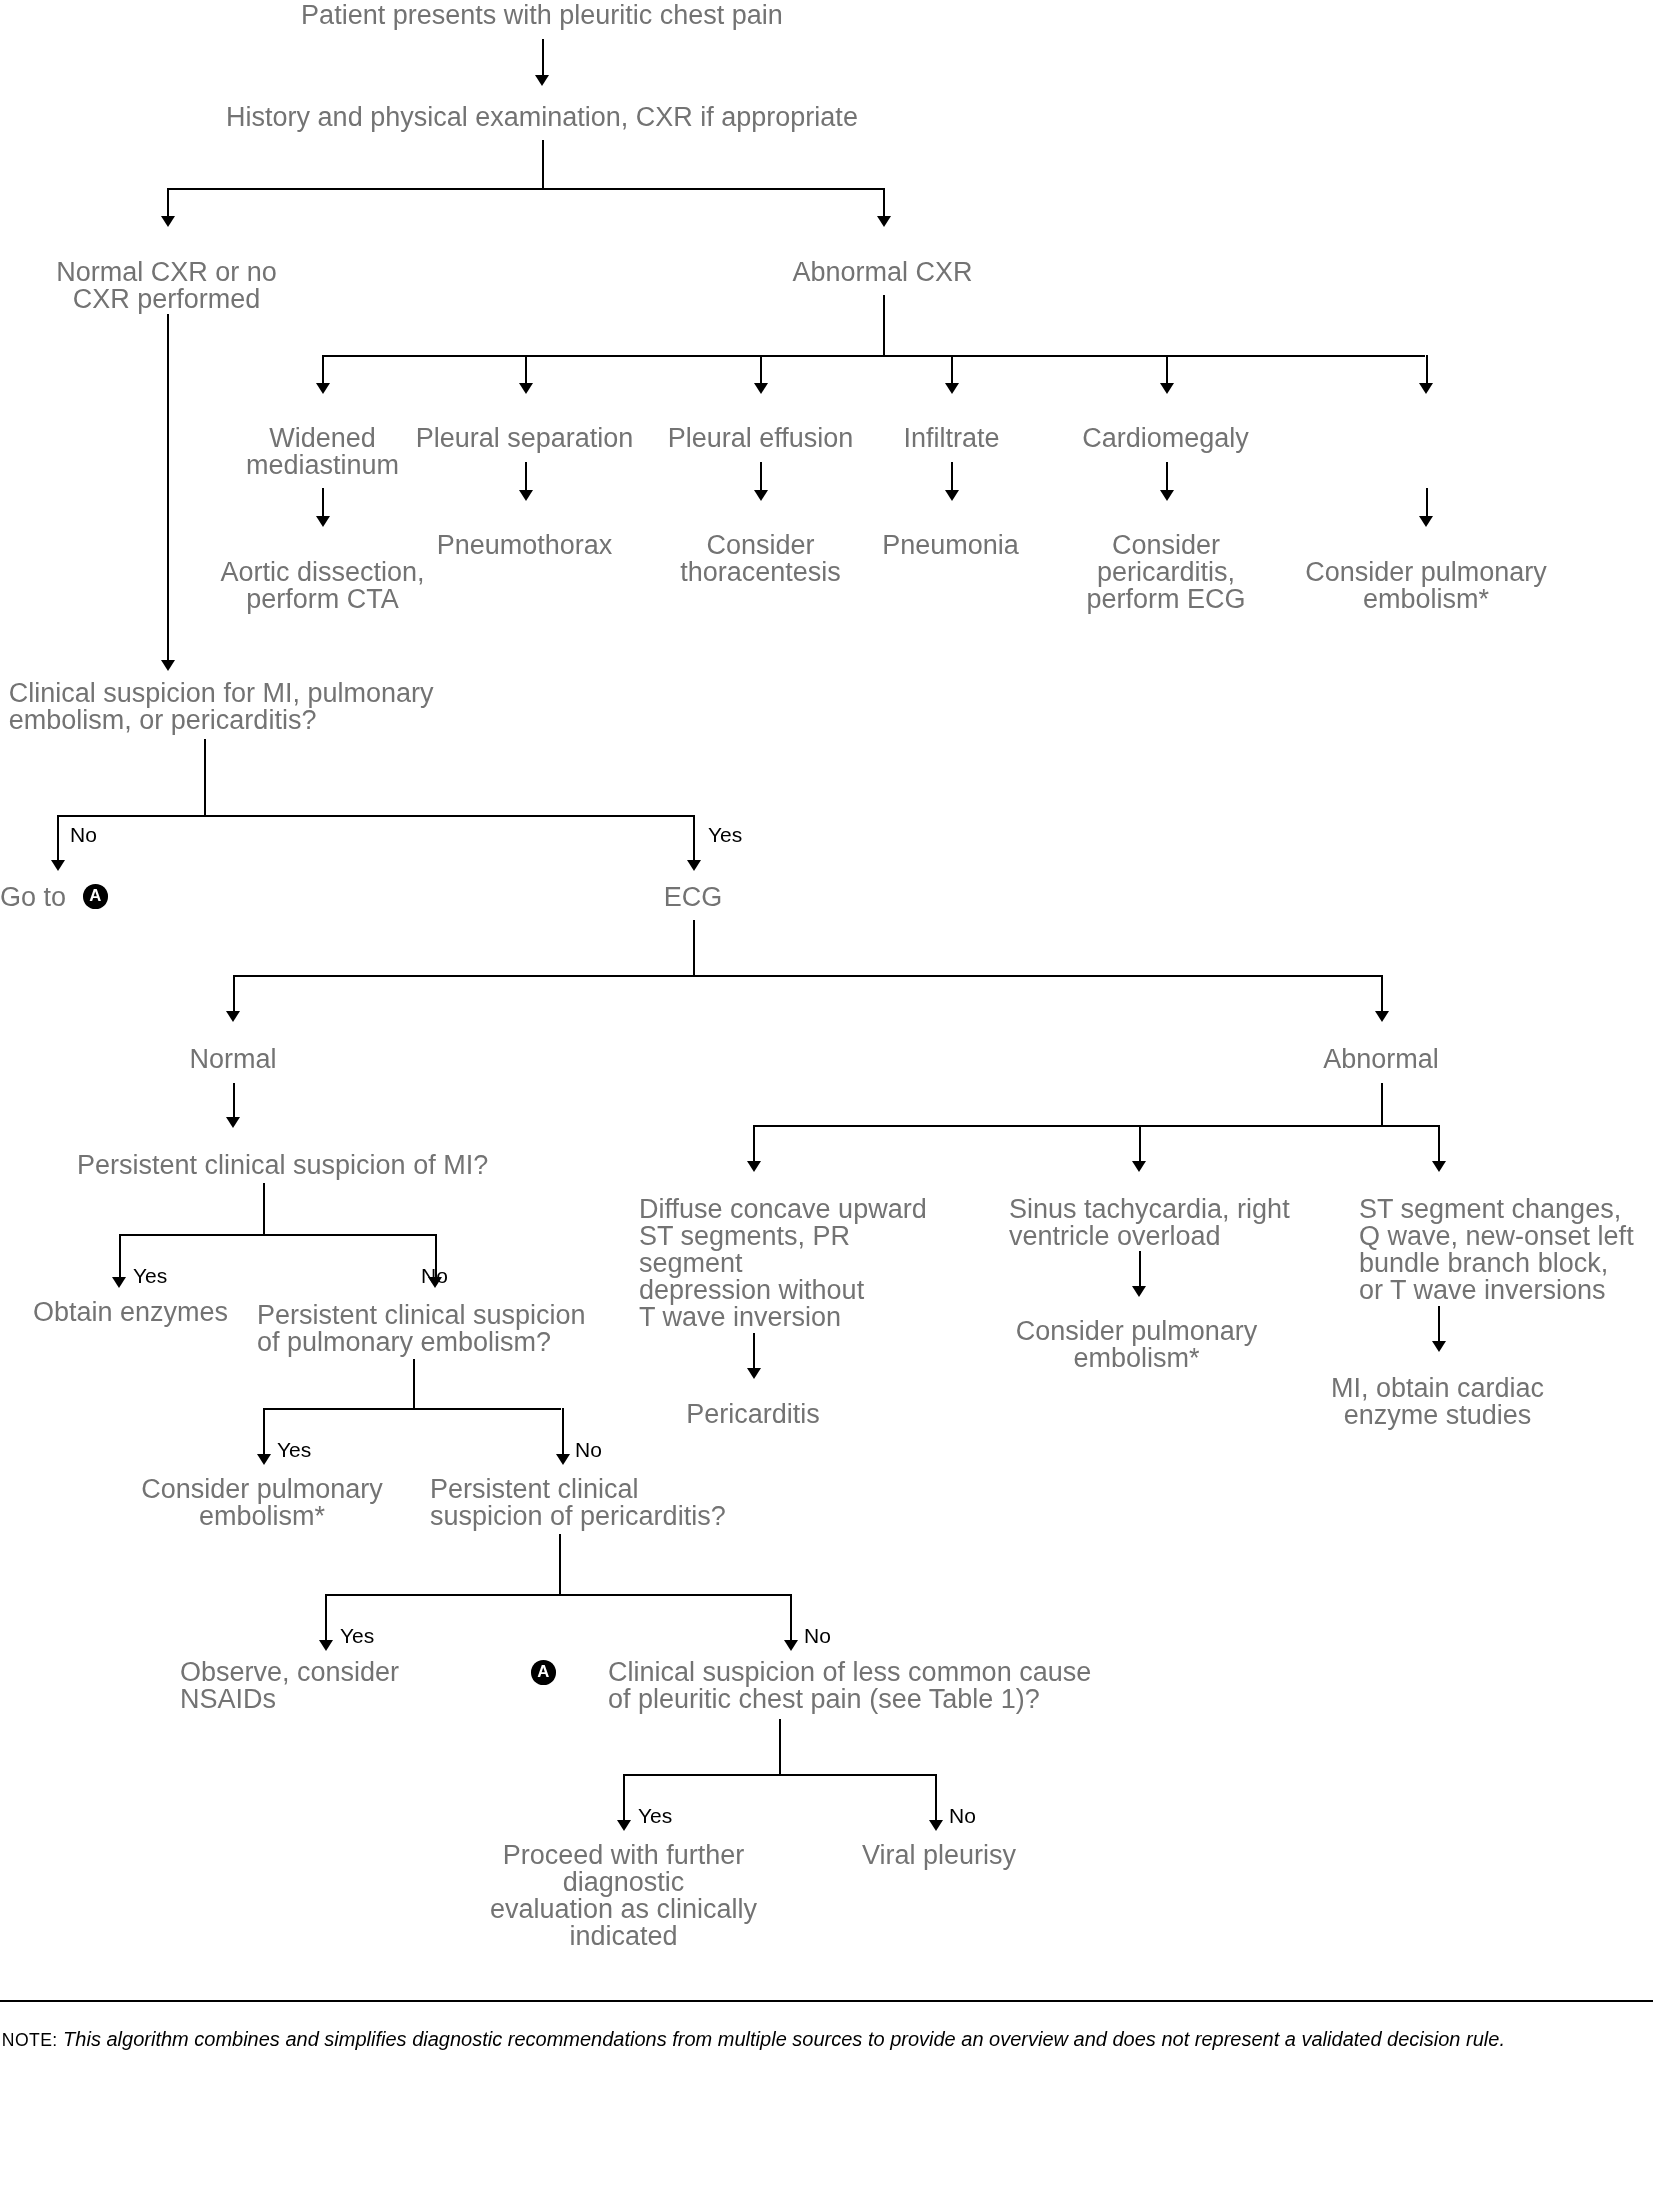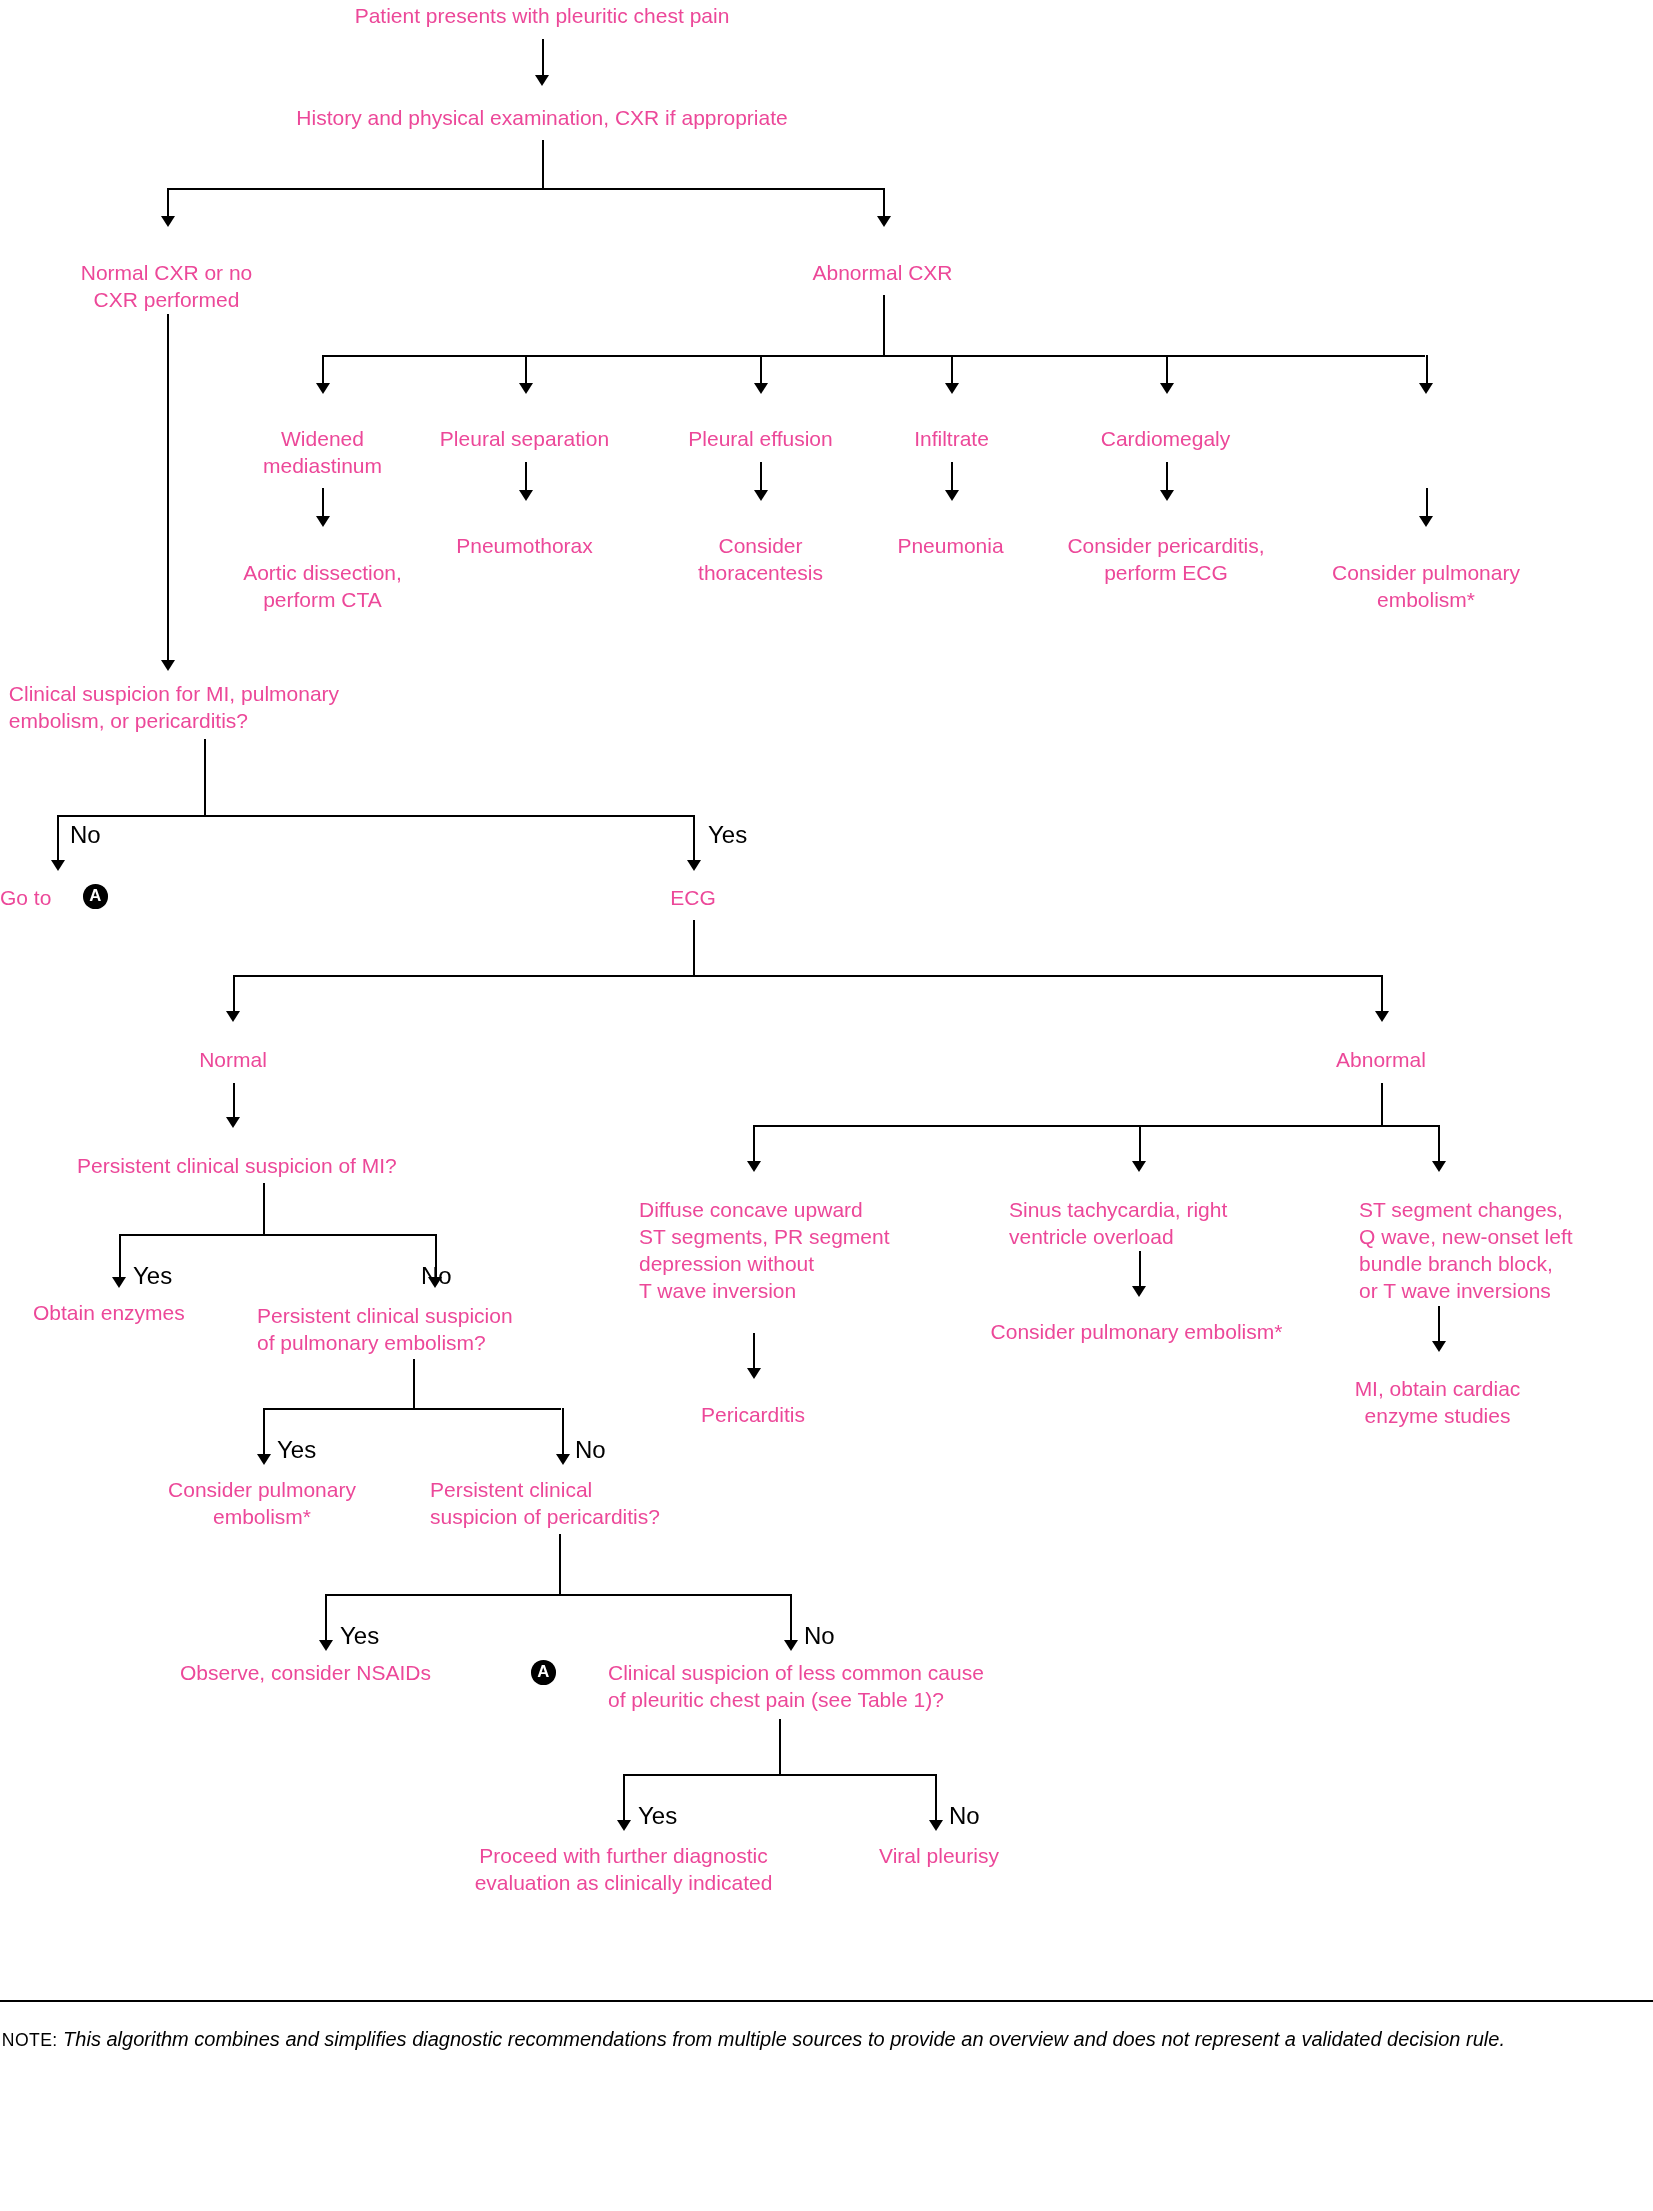--- a/index.html
+++ b/index.html
@@ -13,32 +13,32 @@
   }
   #page {
     position: relative;
     width: 1654px;
     height: 2211px;
     overflow: hidden;
     background: #ffffff;
   }
   .node {
     position: absolute;
-    font-size: 21px;
+    font-size: 27px;
     line-height: 27px;
-    color: #ec4899;
+    color: #737373;
     text-align: center;
     white-space: pre-line;
   }
   .node.left {
     text-align: left;
   }
   .lbl {
     position: absolute;
-    font-size: 24px;
+    font-size: 21px;
     line-height: 24.6px;
     color: #000;
     text-align: left;
     white-space: nowrap;
   }
   .vline {
     position: absolute;
     width: 1.8px;
     background: #000;
   }

